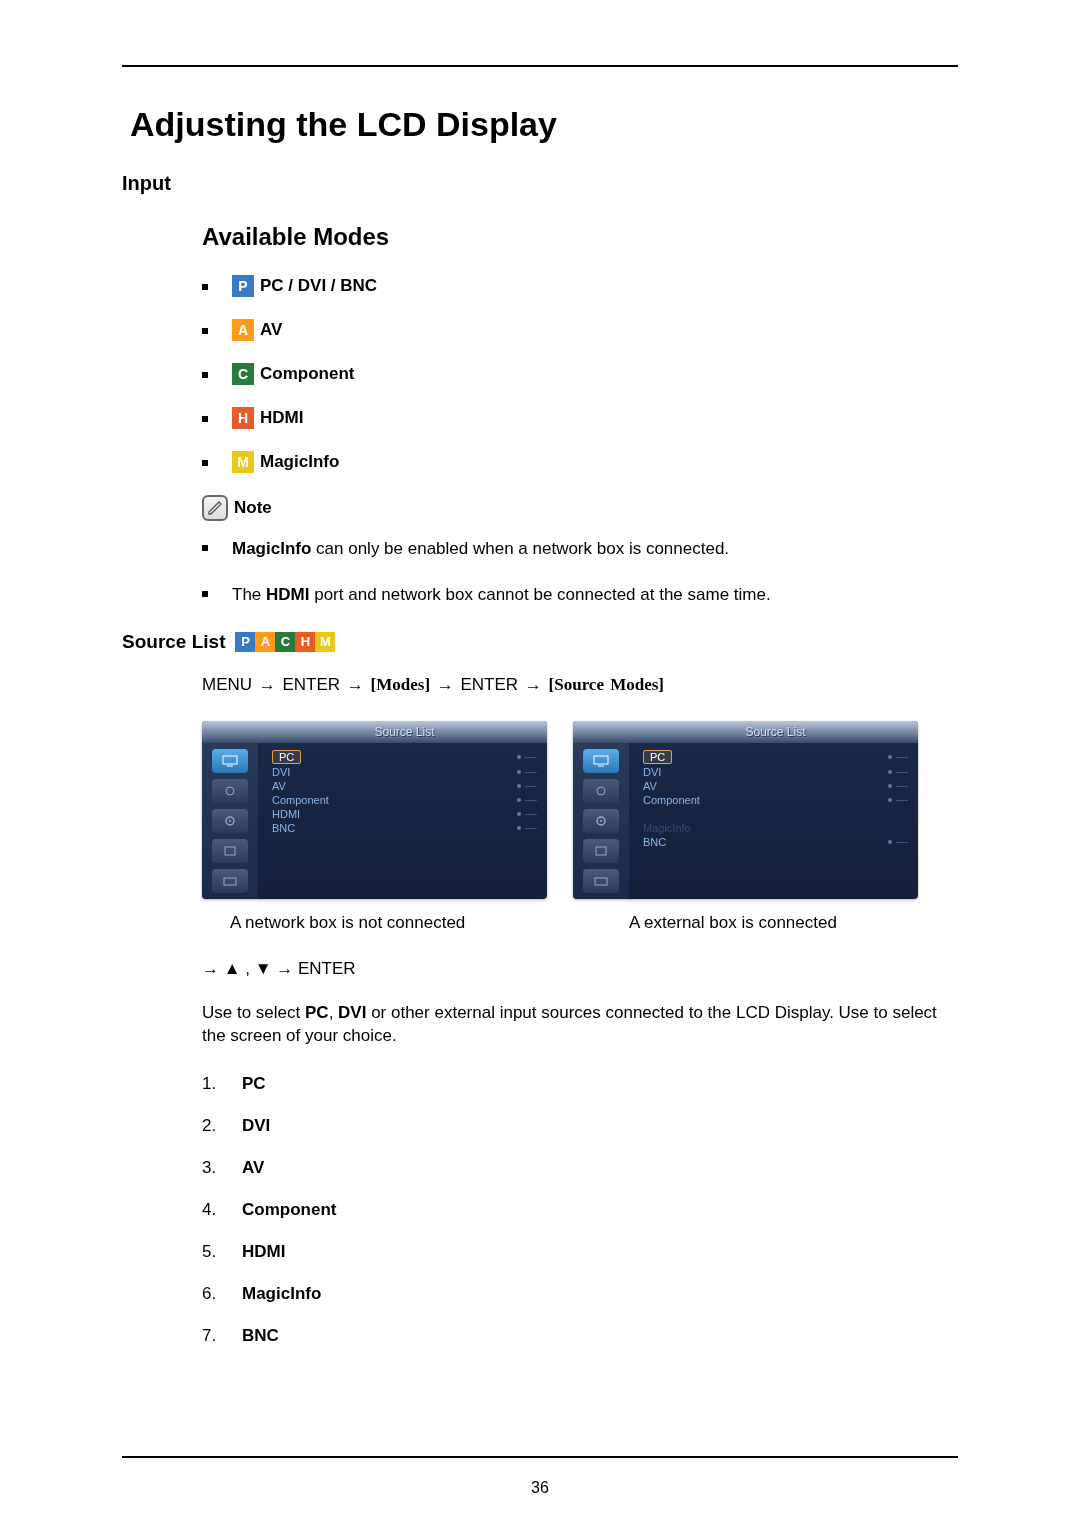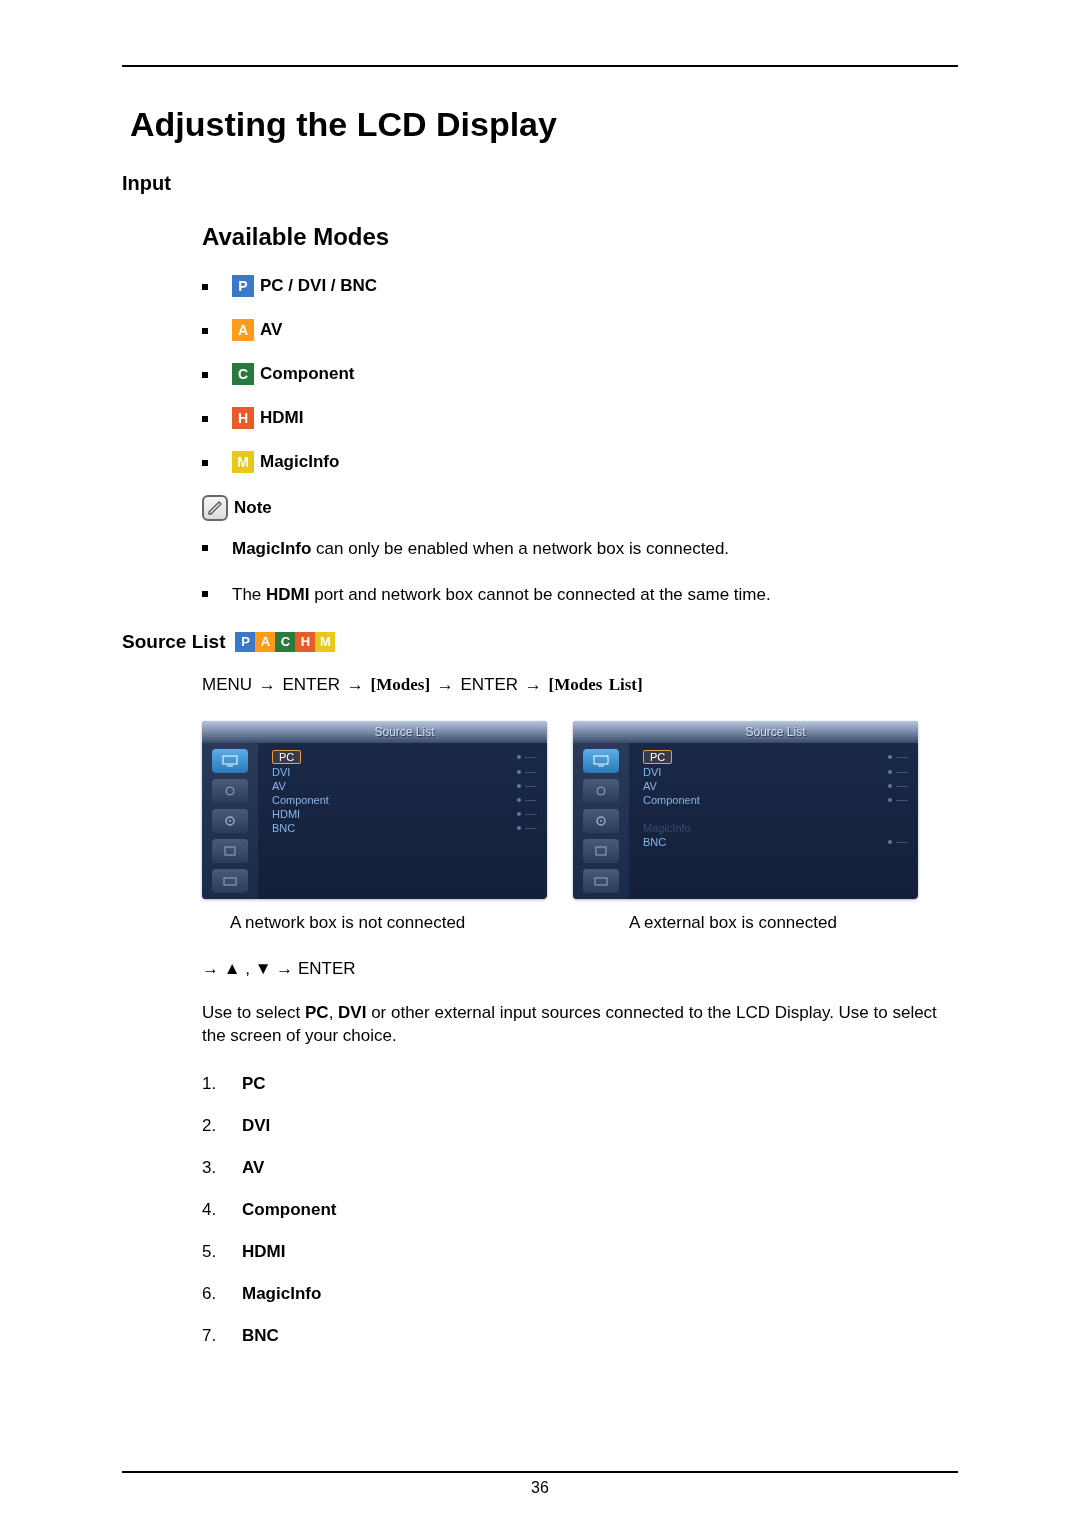--- a/index.html
+++ b/index.html
@@ -84,21 +84,21 @@
   .caption { font-size: 17px; margin-bottom: 26px; margin-left: 28px; }
   .caption-row { display:flex; }
   .caption-row .c1 { width: 371px; }
 
   .nav-seq { font-size: 17px; margin-bottom: 22px; }
   p.body { font-size: 17px; line-height: 1.4; margin-bottom: 26px; }
   ol.numlist { list-style: none; counter-reset: item; }
   ol.numlist li { counter-increment: item; font-size: 17px; font-weight: bold; margin-bottom: 22px; display:flex;}
   ol.numlist li::before { content: counter(item) "."; font-weight: normal; width: 40px; display:inline-block;}
 
-  .footer-rule { border-top: 2px solid #000; margin-top: 20px; padding-top: 6px; text-align: center; font-size: 16px; }
+  .footer-rule { border-top: 2px solid #000; margin-top: 20px; padding-top: 21px; text-align: center; font-size: 16px; }
   .bottom { position: absolute; bottom: 30px; left: 122px; right: 122px; }
 </style>
 </head>
 <body>
 
 <div class="top-rule"></div>
 
 <h1 class="title">Adjusting the LCD Display</h1>
 
 <h2 class="section">Input</h2>
@@ -165,21 +165,21 @@
     <span class="mode-icon ic-P">P</span>
     <span class="mode-icon ic-A">A</span>
     <span class="mode-icon ic-C">C</span>
     <span class="mode-icon ic-H">H</span>
     <span class="mode-icon ic-M">M</span>
   </span>
 </div>
 
 <div class="indent1">
   <div class="menu-path">
-    <span>MENU → ENTER → </span><span class="serif">[Modes]</span><span> → ENTER → </span><span class="serif">[Modes List]</span>
+    <span>MENU → ENTER → </span><span class="serif">[Modes]</span><span> → ENTER → </span><span class="serif">[Source Modes]</span>
   </div>
 
   <div class="shots">
     <div class="shot">
       <div class="osd">
         <div class="osd-title">Source List</div>
         <div class="osd-body">
           <div class="osd-side">
             <div class="sicon active">
                 <svg width="16" height="12">

